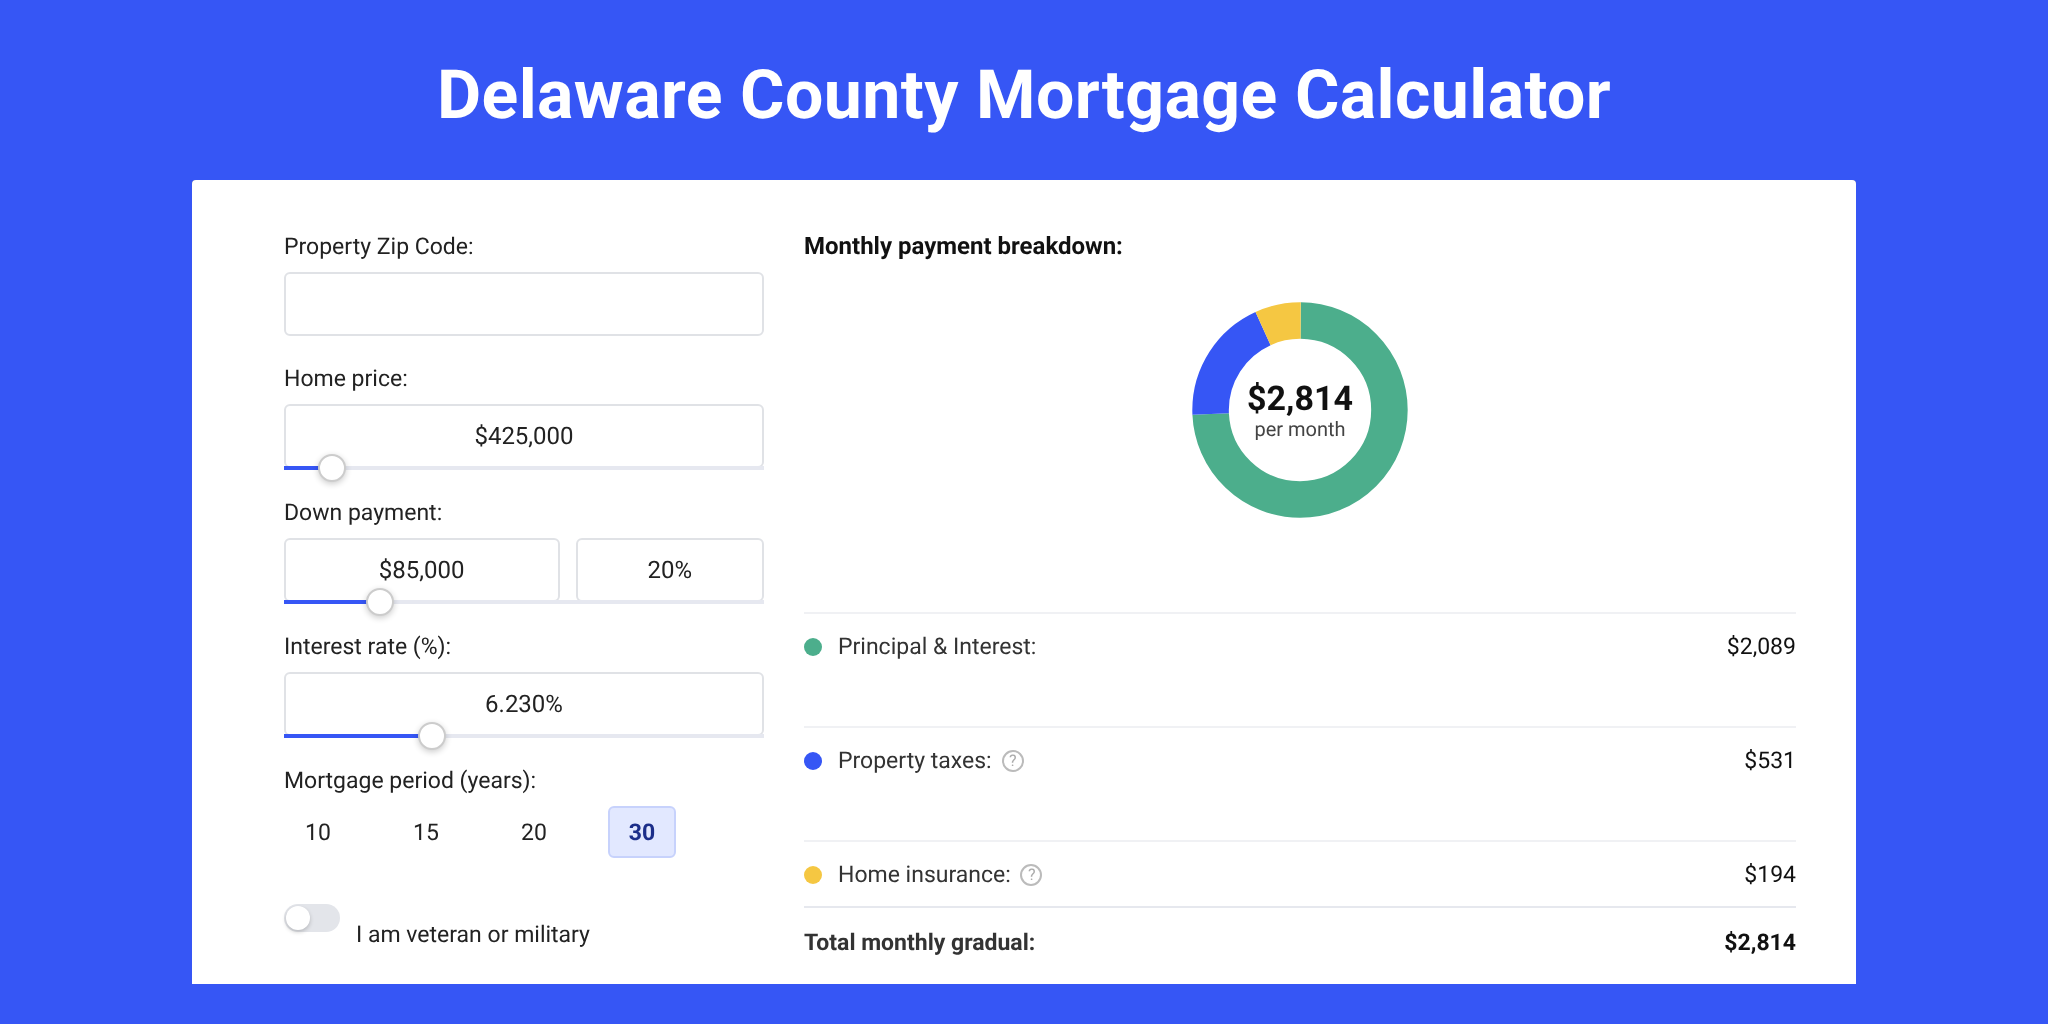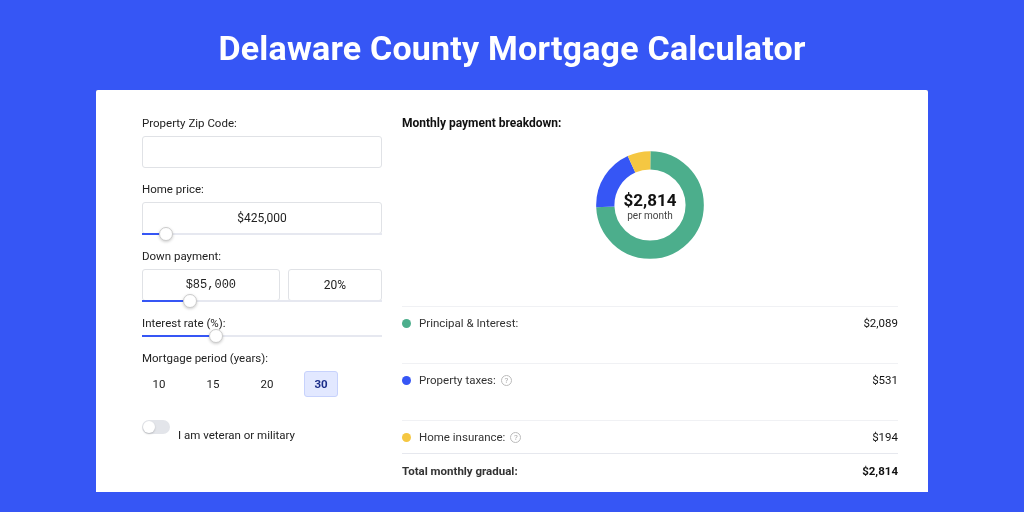--- a/index.html
+++ b/index.html
@@ -6,21 +6,21 @@
   body { background: #3656f5; width: 1024px; height: 512px; overflow: hidden; }
   .page-title { text-align: center; color: #fff; font-size: 34px; font-weight: 700; padding: 28px 0 22px; letter-spacing: 0.2px; }
   .card-wrap { background: #737373; margin: 0 96px; padding: 0; border-radius: 2px 2px 0 0; }
   .card { background: #fff; margin: 0; border-radius: 2px 2px 0 0; display: flex; gap: 20px; padding: 26px 30px 0 46px; min-height: 390px; }
   .left { flex: 0 0 240px; }
   .right { flex: 1; }
   .field-label { font-size: 11.5px; color: #222; margin-bottom: 6px; }
   .field { margin-bottom: 14px; position: relative; }
   .text-input { width: 100%; border: 1px solid #e0e2e6; border-radius: 3px; padding: 8px 10px; font-size: 12px; color: #222; height: 32px; text-align: center; }
   .row-two { display: flex; gap: 8px; }
-  .row-two .text-input:first-child { flex: 1.6; font-family: Liberation Mono, monospace; }
+  .row-two .text-input:first-child { flex: 1.6; }
   .row-two .text-input:last-child { flex: 1; }
   .slider-track { position: relative; height: 2px; background: #e6e8f0; margin-top: -1px; }
   .slider-fill { position: absolute; left: 0; top: 0; height: 2px; background: #3656f5; }
   .slider-thumb { position: absolute; top: -6px; width: 14px; height: 14px; background: #fff; border: 1px solid #ccc; border-radius: 50%; box-shadow: 0 1px 3px rgba(0,0,0,0.2); transform: translateX(-50%); }
   .period-row { display: flex; gap: 20px; margin-top: 4px; }
   .period-btn { flex: none; min-width: 34px; text-align: center; padding: 5px 8px; font-size: 11.5px; border: 1px solid transparent; border-radius: 3px; background: #fff; cursor: pointer; color: #222; }
   .period-btn.active { background: #e2e8ff; border-color: #c7d2fc; color: #1c2e8a; font-weight: 700; }
   .toggle-row { display: flex; align-items: center; gap: 8px; margin-top: 6px; }
   .toggle { width: 28px; height: 14px; background: #e3e5ea; border-radius: 8px; position: relative; }
   .toggle::after { content: ""; position: absolute; left: 1px; top: 1px; width: 12px; height: 12px; background: #fff; border-radius: 50%; box-shadow: 0 1px 2px rgba(0,0,0,0.2); }
@@ -76,20 +76,21 @@
           <input class="text-input" value="20%" style="">
         </div>
         <div class="slider-track">
           <div class="slider-fill" style="width:20%"></div>
           <div class="slider-thumb" style="left:20%"></div>
         </div>
       </div>
 
       <div class="field">
         <div class="field-label">Interest rate (%):</div>
+        <input class="text-input" value="6.230%" style="">
         <div class="slider-track">
           <div class="slider-fill" style="width:31%"></div>
           <div class="slider-thumb" style="left:31%"></div>
         </div>
       </div>
 
       <div class="field">
         <div class="field-label">Mortgage period (years):</div>
         <div class="period-row">
           <button class="period-btn">10</button>

